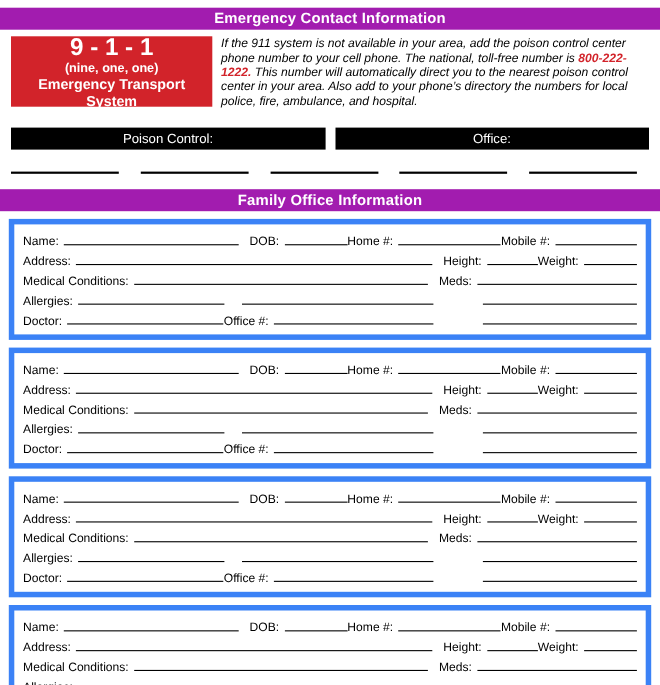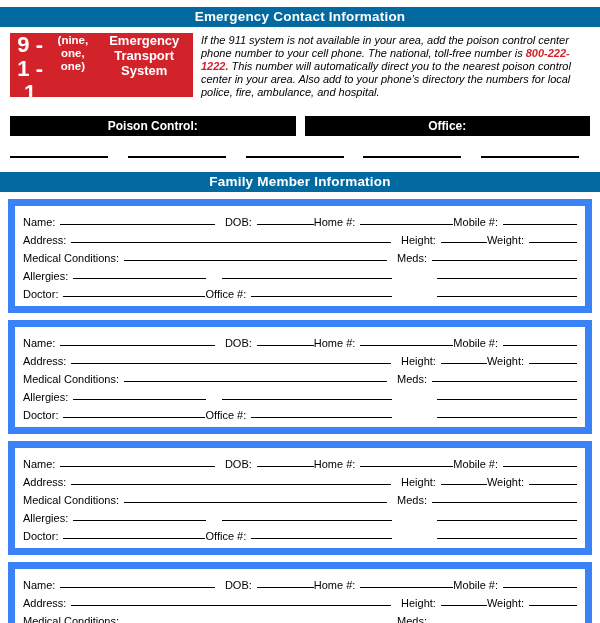--- a/index.html
+++ b/index.html
@@ -2,56 +2,56 @@
 <html><head>
 <meta charset="utf-8">
 <style>
   html,body { margin:0; padding:0; }
   body {
     width:600px; height:623px; overflow:hidden;
     background:#ffffff; color:#000;
     font-family:"Liberation Sans","DejaVu Sans",sans-serif;
   }
   .bar {
-    background:#0369a1; color:#fff;
+    background:#a21caf; color:#fff;
     font-weight:bold; font-size:13.5px;
     text-align:center; height:20px; line-height:20px;
     letter-spacing:.2px;
   }
   .bar.top { margin-top:7px; }
   .bar.family { margin-top:14px; }
 
   
   .intro { display:flex; margin:6px 10px 0 10px; gap:8px; }
   .red-box {
     width:183px; height:64px; flex:0 0 183px;
     background:#d2232a; color:#fff; text-align:center;
-    display:flex; flex-direction:row; justify-content:center;
+    display:flex; flex-direction:column; justify-content:center;
     font-weight:bold;
   }
   .red-box .num { font-size:22px; line-height:24px; }
   .red-box .words { font-size:11.5px; line-height:13px; margin-top:1px; }
   .red-box .system { font-size:13px; line-height:15px; }
   .intro-text { flex:1; font-size:11px; line-height:12.9px; padding-top:1px;font-style:italic; }
   .intro-text .phone { color:#d2232a; font-weight:bold; }
 
   
   .contact-row { display:flex; gap:9px; margin:17px 10px 0 10px; }
   .contact-box {
     flex:1; background:#000; color:#fff; height:20px; line-height:20px;
-    text-align:center; font-weight:bold; font-size:12px; white-space:nowrap;
+    text-align:center; font-weight:normal; font-size:12px; white-space:nowrap;
   }
   .contact-lines { display:flex; gap:9px; margin:20px 10px 0 10px; }
   .contact-lines .col { flex:1; }
   .contact-lines .cline { width:90%; height:2px; background:#000; }
 
   
   #members { margin:0 8px; }
   .card {
-    border:7px solid #3b82f6; margin-top:7px;
+    border:5px solid #3b82f6; margin-top:7px;
     padding:4px 8px 6px 8px; background:#fff;text-align:right;
   }
   .row { display:flex; align-items:flex-end; height:18px; font-size:11px; }
   .lb { white-space:nowrap; margin-right:5px; }
   .ln { height:3px; border-bottom:1px solid #000; margin-bottom:3px; }
   .fx { flex:1; }
   .ml10 { margin-left:10px; } .ml12 { }
   .ml16 { margin-left:16px; } .ml45 { margin-left:45px; }
   .w57 { width:57px; } .w93 { width:93px; } .w74 { width:74px; }
   .w46 { width:46px; } .w48 { width:48px; } .w145 { width:145px; }
@@ -91,21 +91,21 @@
     </div>
   <div class="col">
       <div class="cline"></div>
     </div>
   <div class="col">
       <div class="cline"></div>
     </div>
 </div>
 
 <div class="bar family">
-  <span>Family Member Information</span>
+  <span>Family Office Information</span>
 </div>
 
 <div id="members">
   <div class="card">
     <div class="row">
       <span class="lb">Name:</span>
       <span class="ln fx"></span>
       <span class="lb ml10">DOB:</span>
       <span class="ln w57"></span>
       <span class="lb ml12">Home #:</span>

